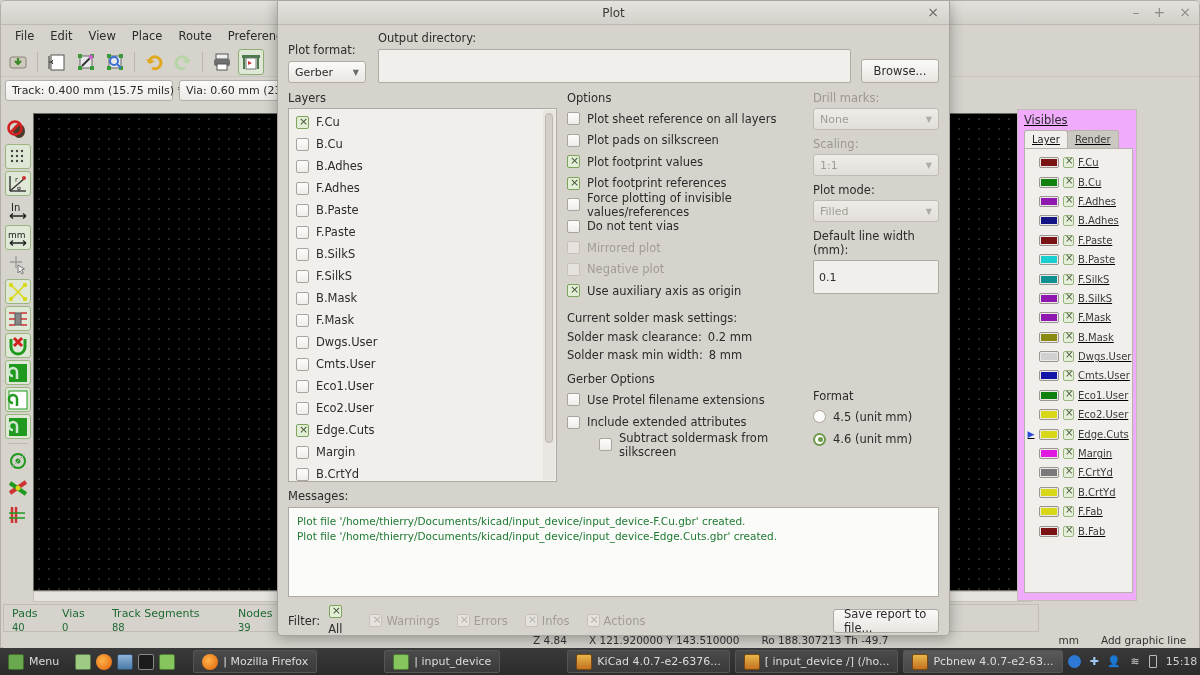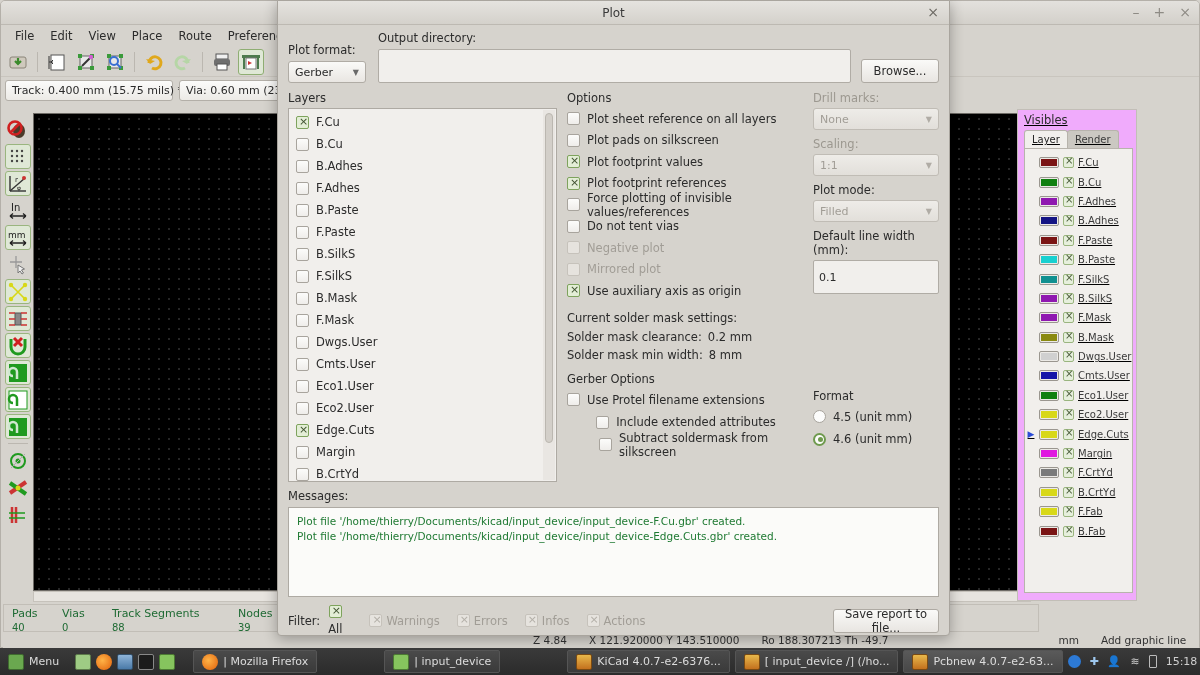--- a/index.html
+++ b/index.html
@@ -117,21 +117,21 @@
   .dlg-close { position: absolute; right: 10px; top: 3px; font-size: 14px; color: #6c6963; }
 
   .dlg-body { padding: 6px 10px 0 10px; }
   .lbl { font-size: 11.5px; color: #2b2b2b; }
   .lbl.dim { color: #9c9890; }
   .row { display: flex; align-items: center; }
 
   .textinput { height: 22px; background: #f1efec; border: 1px solid #b0aca5; border-radius: 2px;
                font-size: 11px; color: #2b2b2b; padding: 16px 5px; display: flex; align-items: center; }
   .btn { height: 24px; background: linear-gradient(#fafaf8,#e8e5e1); border: 1px solid #aeaaa3; border-radius: 3px;
-         font-size: 11.5px; color: #2b2b2b; display: flex; align-items: center; justify-content: center; padding: 0 10px; text-align: center; }
+         font-size: 11.5px; color: #2b2b2b; display: flex; align-items: center; justify-content: center; padding: 0 10px; }
   .btn.default { border: 1px solid #8aa86d; box-shadow: 0 0 0 1px #cfe0bc inset; }
 
   .dcombo { height: 22px; background: linear-gradient(#fafaf8,#e9e6e2); border: 1px solid #b0aca5; border-radius: 3px;
             display: flex; align-items: center; justify-content: space-between; padding: 0 6px; font-size: 11px; color: #2b2b2b; }
   .dcombo.disabled { color: #a19d96; background: linear-gradient(#eeece8,#e2dfda); border-color: #c0bcb5; }
   .dcombo .arr { font-size: 8px; color: #6a6a6a; }
   .dcombo.disabled .arr { color: #b0aca5; }
 
   .listbox { background: #f1efec; border: 1px solid #aeaaa3; position: relative; overflow: hidden; }
   .lb-item { display: flex; align-items: center; gap: 7px; height: 22px; padding-left: 7px; font-size: 11.5px; color: #2b2b2b; }
@@ -832,25 +832,25 @@
                   <div class="optrow">
                     <span class="chk "></span>
                     <span>Force plotting of invisible values/references</span>
                   </div>
                   <div class="optrow">
                     <span class="chk "></span>
                     <span>Do not tent vias</span>
                   </div>
                   <div class="optrow dim">
                     <span class="chk  dis"></span>
-                    <span>Negative plot</span>
+                    <span>Mirrored plot</span>
                   </div>
                   <div class="optrow dim">
                     <span class="chk  dis"></span>
-                    <span>Mirrored plot</span>
+                    <span>Negative plot</span>
                   </div>
                   <div class="optrow">
                     <span class="chk on"></span>
                     <span>Use auxiliary axis as origin</span>
                   </div>
                 </div>
 
               <div class="lbl" style="margin-top:9px;">Current solder mask settings:</div>
               <div class="row" style="margin-top:5px; gap:6px;">
                 <span class="lbl">Solder mask clearance:</span>
@@ -889,21 +889,21 @@
           </div>
 
           <div style="margin-top:10px;">
             <div class="lbl" style="margin-bottom:3px;">Gerber Options</div>
             <div class="row" style="align-items:flex-start; gap:8px;">
               <div id="dlg-gerber" style="width:238px;">
                   <div class="optrow" style="height: 22.5px;">
                     <span class="chk "></span>
                     <span>Use Protel filename extensions</span>
                   </div>
-                  <div class="optrow" style="height: 22.5px; justify-content: center;">
+                  <div class="optrow" style="height: 22.5px;">
                     <span class="chk "></span>
                     <span>Include extended attributes</span>
                   </div>
                   <div class="optrow" style="height: 22.5px; padding-left: 32px;">
                     <span class="chk "></span>
                     <span>Subtract soldermask from silkscreen</span>
                   </div>
                 </div>
               <div style="width:126px;">
                 <div class="lbl" style="margin-bottom:3px;">Format</div>

